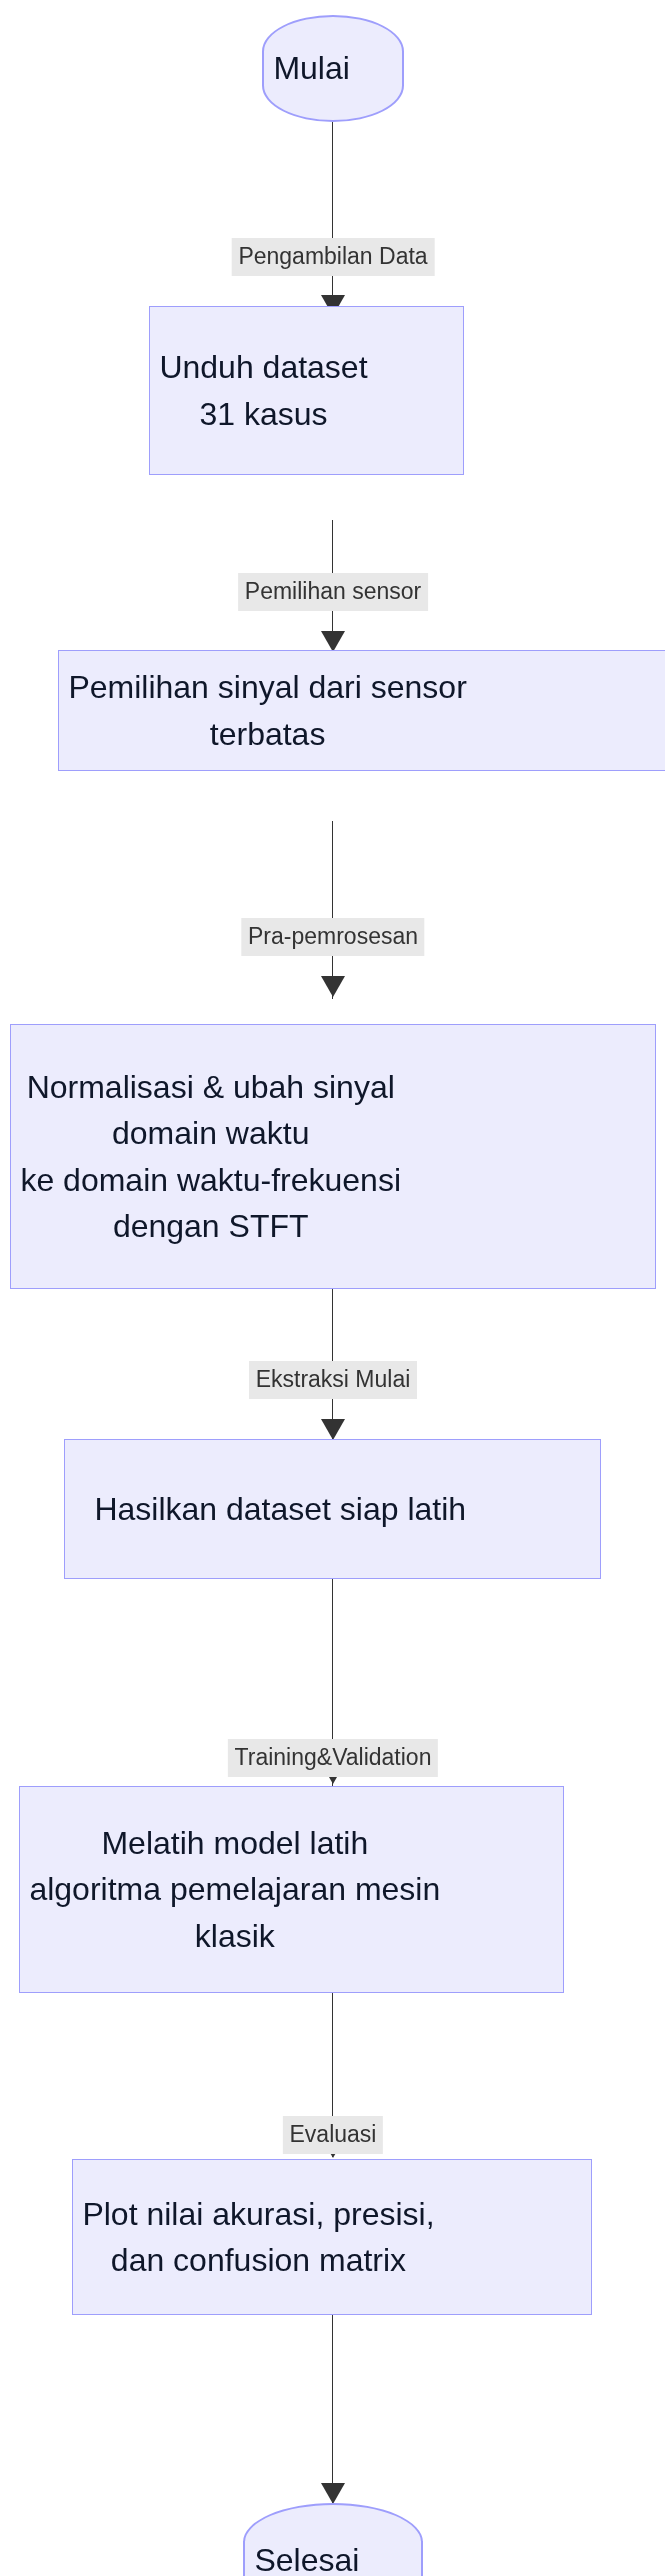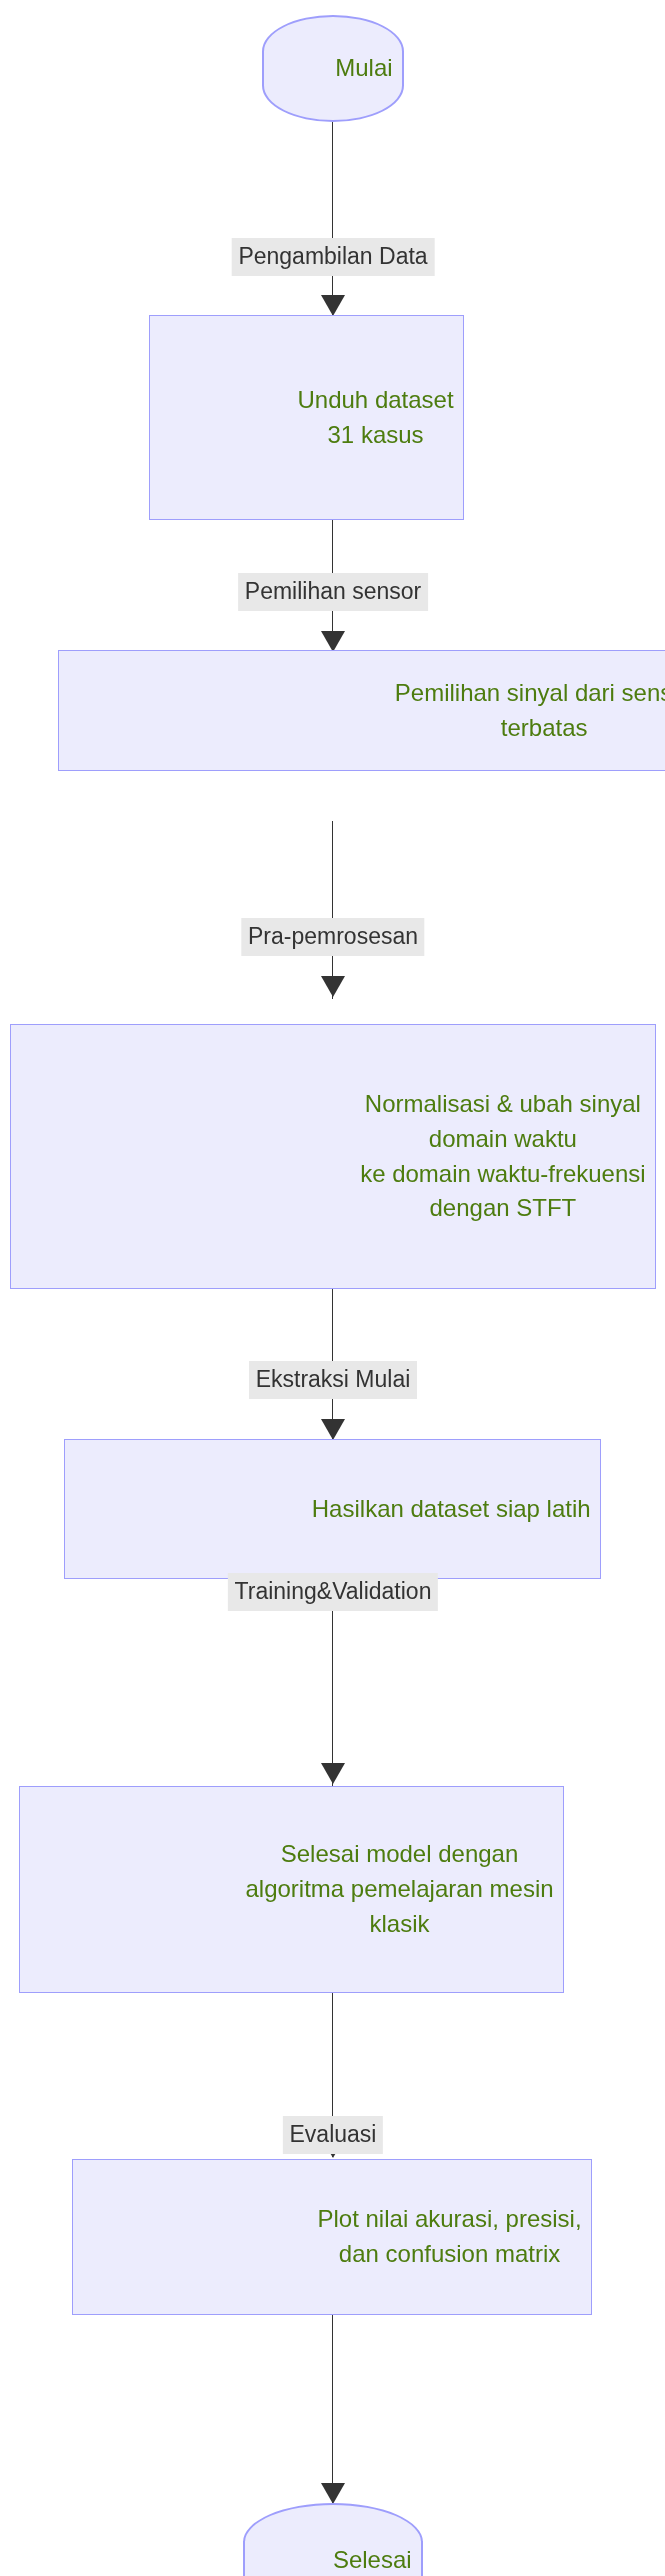--- a/index.html
+++ b/index.html
@@ -22,24 +22,24 @@
     height: 2576px;
   }
 
   
   .node {
     position: absolute;
     background: #ececfd;
     border: 1.3px solid #9e9efc;
     display: flex;
     align-items: center;
-    justify-content: flex-end;
+    justify-content: flex-start;
     text-align: center;
-    color: #4d7c0f;
-    font-size: 24px;
+    color: #0f172a;
+    font-size: 32px;
     line-height: 1.45;
     font-family: "Liberation Sans", sans-serif;
     z-index: 3;
   }
   .node.terminal {
     border-radius: 50% / 34%;
     border-width: 2px;
   }
   .node .node-label {
     padding: 0 9.4px;
@@ -88,21 +88,21 @@
 <div id="flow">
 
   <div class="node terminal" style="left:262px; top:14.8px; width:142px; height:107px;">
     <span class="node-label">Mulai</span>
   </div>
 
   <div class="edge-line" style="top:122px; height:195px;"></div>
   <div class="arrow-head" style="top:295px;"></div>
   <div class="edge-label" style="top:207px;">Pengambilan Data</div>
 
-  <div class="node" style="left:149px; top:315px; width:315px; height:205px;">
+  <div class="node" style="left:149px; top:306px; width:315px; height:169px;">
     <span class="node-label">Unduh dataset
 31 kasus</span>
   </div>
 
   <div class="edge-line" style="top:520px; height:134px;"></div>
   <div class="arrow-head" style="top:631px;"></div>
   <div class="edge-label" style="top:542px;">Pemilihan sensor</div>
 
   <div class="node" style="left:10px; top:650px; width:646px; height:121px;margin-left:48px;">
     <span class="node-label">Pemilihan sinyal dari sensor
@@ -123,24 +123,24 @@
   <div class="edge-line" style="top:1264px; height:178px;"></div>
   <div class="arrow-head" style="top:1419px;"></div>
   <div class="edge-label" style="top:1330px;">Ekstraksi Mulai</div>
 
   <div class="node" style="left:64px; top:1439px; width:537px; height:140px;padding-left:20px;">
     <span class="node-label">Hasilkan dataset siap latih</span>
   </div>
 
   <div class="edge-line" style="top:1579px; height:208px;"></div>
   <div class="arrow-head" style="top:1763px;"></div>
-  <div class="edge-label" style="top:1542px;">Training&amp;Validation</div>
+  <div class="edge-label" style="top:1708px;">Training&amp;Validation</div>
 
   <div class="node" style="left:19px; top:1786px; width:545px; height:207px;">
-    <span class="node-label">Selesai model dengan
+    <span class="node-label">Melatih model latih
 algoritma pemelajaran mesin
 klasik</span>
   </div>
 
   <div class="edge-line" style="top:1993px; height:164px;"></div>
   <div class="arrow-head" style="top:2137px;"></div>
   <div class="edge-label" style="top:2085px;">Evaluasi</div>
 
   <div class="node" style="left:72px; top:2159px; width:520px; height:156px;">
     <span class="node-label">Plot nilai akurasi, presisi,

